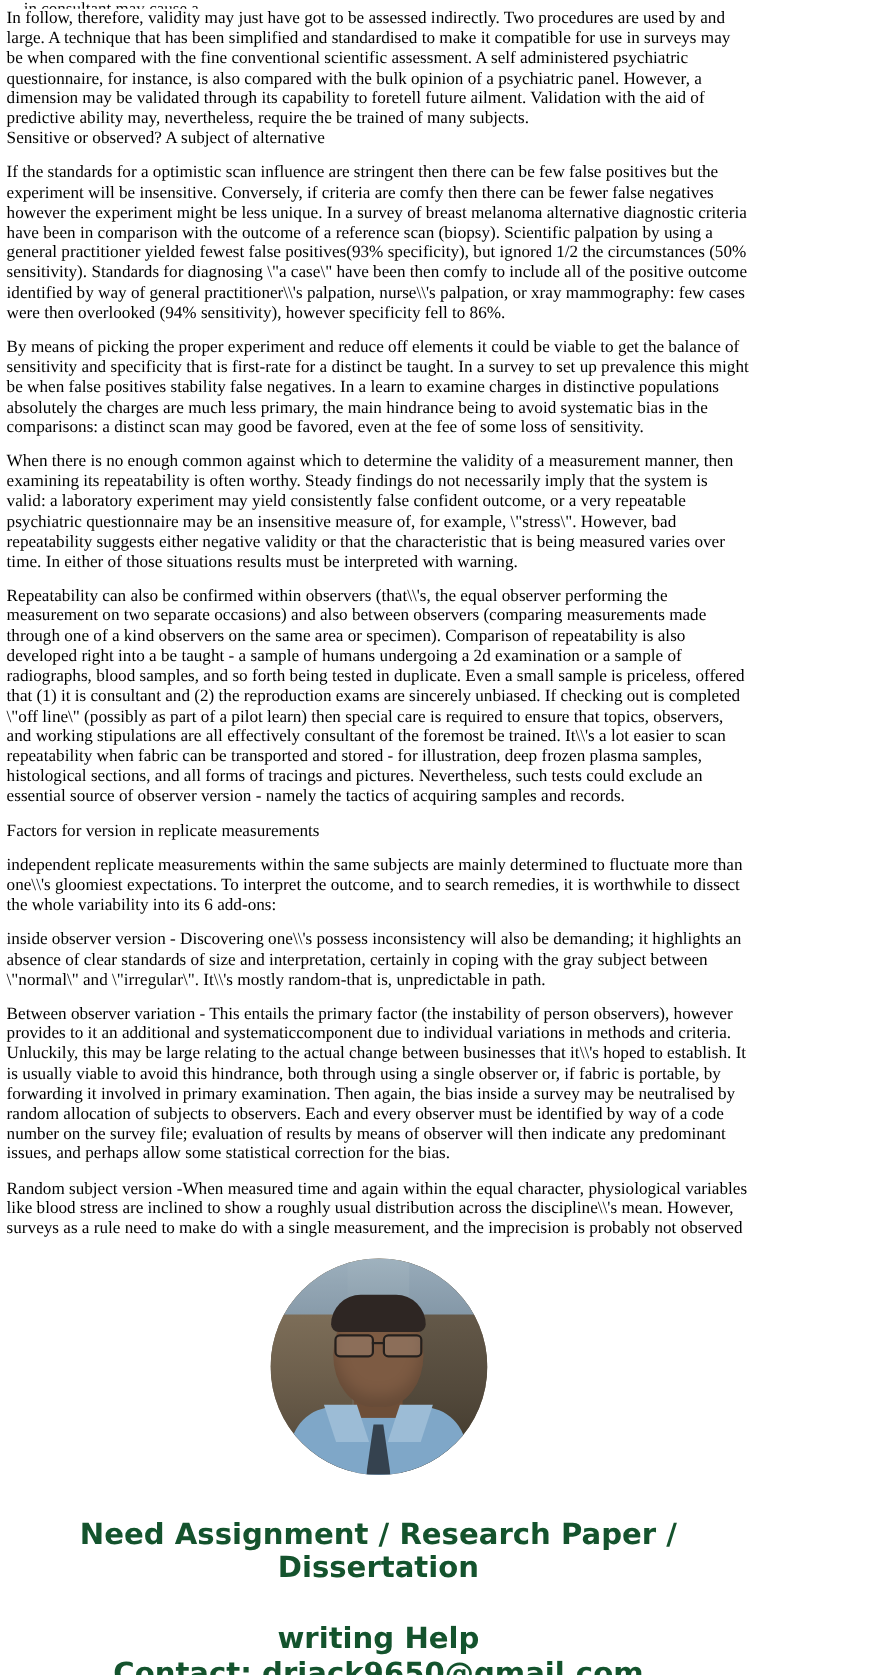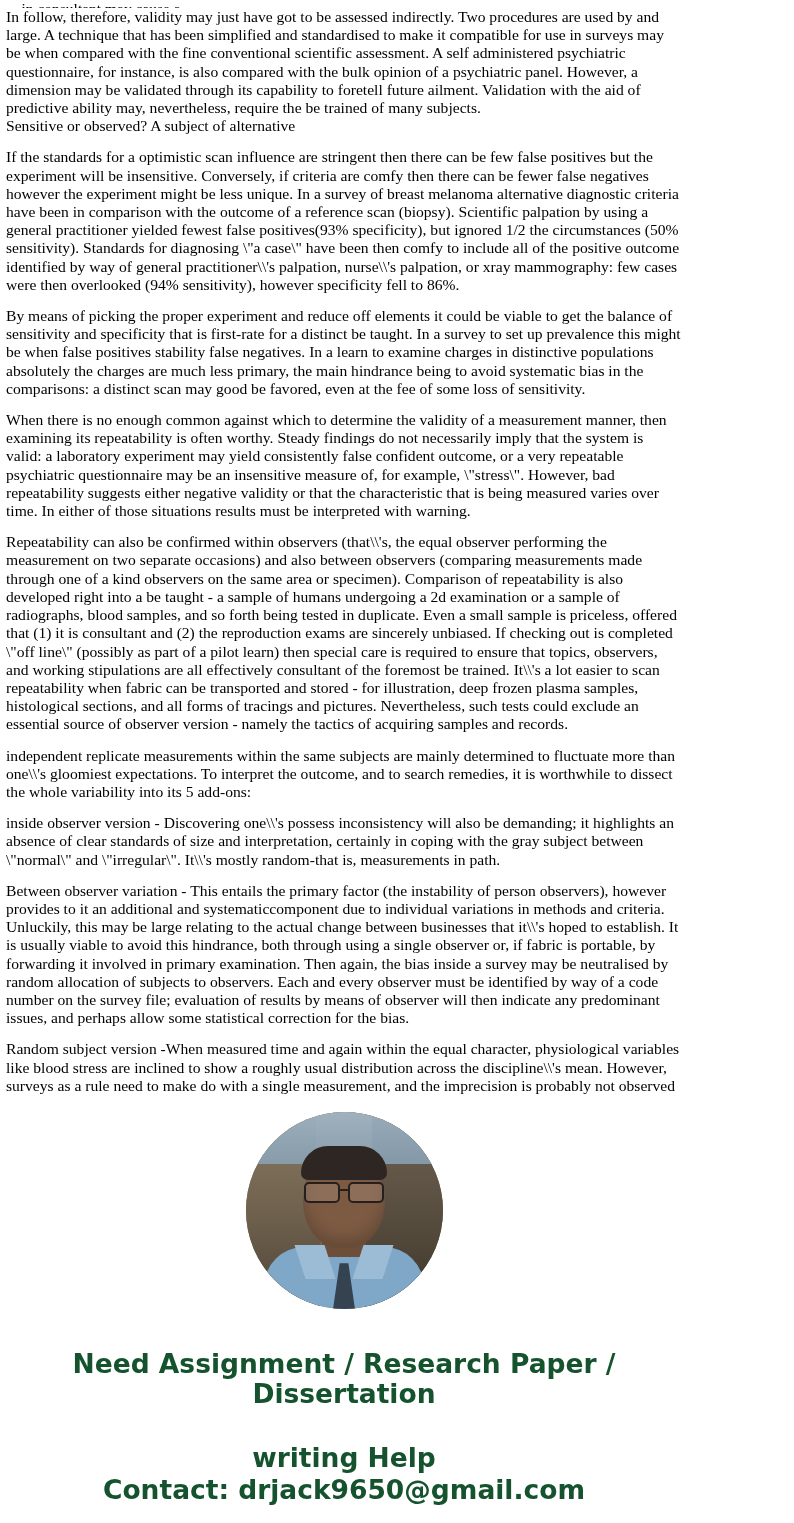--- a/index.html
+++ b/index.html
@@ -191,22 +191,23 @@
 <div class="page">
 
   <div class="clip-top">…in consultant may cause a…</div>
 
   <p class="para first">In follow, therefore, validity may just have got to be assessed indirectly. Two procedures are used by and large. A technique that has been simplified and standardised to make it compatible for use in surveys may be when compared with the fine conventional scientific assessment. A self administered psychiatric questionnaire, for instance, is also compared with the bulk opinion of a psychiatric panel. However, a dimension may be validated through its capability to foretell future ailment. Validation with the aid of predictive ability may, nevertheless, require the be trained of many subjects.</p>
   <p class="para" style="margin-top:-13px">Sensitive or observed? A subject of alternative</p>
   <p class="para">If the standards for a optimistic scan influence are stringent then there can be few false positives but the experiment will be insensitive. Conversely, if criteria are comfy then there can be fewer false negatives however the experiment might be less unique. In a survey of breast melanoma alternative diagnostic criteria have been in comparison with the outcome of a reference scan (biopsy). Scientific palpation by using a general practitioner yielded fewest false positives(93% specificity), but ignored 1/2 the circumstances (50% sensitivity). Standards for diagnosing \"a case\" have been then comfy to include all of the positive outcome identified by way of general practitioner\\'s palpation, nurse\\'s palpation, or xray mammography: few cases were then overlooked (94% sensitivity), however specificity fell to 86%.</p>
   <p class="para">By means of picking the proper experiment and reduce off elements it could be viable to get the balance of sensitivity and specificity that is first-rate for a distinct be taught. In a survey to set up prevalence this might be when false positives stability false negatives. In a learn to examine charges in distinctive populations absolutely the charges are much less primary, the main hindrance being to avoid systematic bias in the comparisons: a distinct scan may good be favored, even at the fee of some loss of sensitivity.</p>
   <p class="para">When there is no enough common against which to determine the validity of a measurement manner, then examining its repeatability is often worthy. Steady findings do not necessarily imply that the system is valid: a laboratory experiment may yield consistently false confident outcome, or a very repeatable psychiatric questionnaire may be an insensitive measure of, for example, \"stress\". However, bad repeatability suggests either negative validity or that the characteristic that is being measured varies over time. In either of those situations results must be interpreted with warning.</p>
   <p class="para">Repeatability can also be confirmed within observers (that\\'s, the equal observer performing the measurement on two separate occasions) and also between observers (comparing measurements made through one of a kind observers on the same area or specimen). Comparison of repeatability is also developed right into a be taught - a sample of humans undergoing a 2d examination or a sample of radiographs, blood samples, and so forth being tested in duplicate. Even a small sample is priceless, offered that (1) it is consultant and (2) the reproduction exams are sincerely unbiased. If checking out is completed \"off line\" (possibly as part of a pilot learn) then special care is required to ensure that topics, observers, and working stipulations are all effectively consultant of the foremost be trained. It\\'s a lot easier to scan repeatability when fabric can be transported and stored - for illustration, deep frozen plasma samples, histological sections, and all forms of tracings and pictures. Nevertheless, such tests could exclude an essential source of observer version - namely the tactics of acquiring samples and records.</p>
-  <p class="para">independent replicate measurements within the same subjects are mainly determined to fluctuate more than one\\'s gloomiest expectations. To interpret the outcome, and to search remedies, it is worthwhile to dissect the whole variability into its 5 add-ons:</p>
-  <p class="para">inside observer version - Discovering one\\'s possess inconsistency will also be demanding; it highlights an absence of clear standards of size and interpretation, certainly in coping with the gray subject between \"normal\" and \"irregular\". It\\'s mostly random-that is, measurements in path.</p>
+  <p class="para">Factors for version in replicate measurements</p>
+  <p class="para">independent replicate measurements within the same subjects are mainly determined to fluctuate more than one\\'s gloomiest expectations. To interpret the outcome, and to search remedies, it is worthwhile to dissect the whole variability into its 6 add-ons:</p>
+  <p class="para">inside observer version - Discovering one\\'s possess inconsistency will also be demanding; it highlights an absence of clear standards of size and interpretation, certainly in coping with the gray subject between \"normal\" and \"irregular\". It\\'s mostly random-that is, unpredictable in path.</p>
   <p class="para">Between observer variation - This entails the primary factor (the instability of person observers), however provides to it an additional and systematiccomponent due to individual variations in methods and criteria. Unluckily, this may be large relating to the actual change between businesses that it\\'s hoped to establish. It is usually viable to avoid this hindrance, both through using a single observer or, if fabric is portable, by forwarding it involved in primary examination. Then again, the bias inside a survey may be neutralised by random allocation of subjects to observers. Each and every observer must be identified by way of a code number on the survey file; evaluation of results by means of observer will then indicate any predominant issues, and perhaps allow some statistical correction for the bias.</p>
   <p class="para truncated">Random subject version -When measured time and again within the equal character, physiological variables like blood stress are inclined to show a roughly usual distribution across the discipline\\'s mean. However, surveys as a rule need to make do with a single measurement, and the imprecision is probably not observed until the extent of discipline variant has been studied. Random area variation has some important implications for screening and likewise in scientific</p>
 
   <div class="photo-wrap">
     <div class="photo">
       <div class="bg-left"></div>
       <div class="bg-right"></div>
       <div class="bg-mid"></div>
       <div class="sky"></div>
       <div class="shirt"></div>

